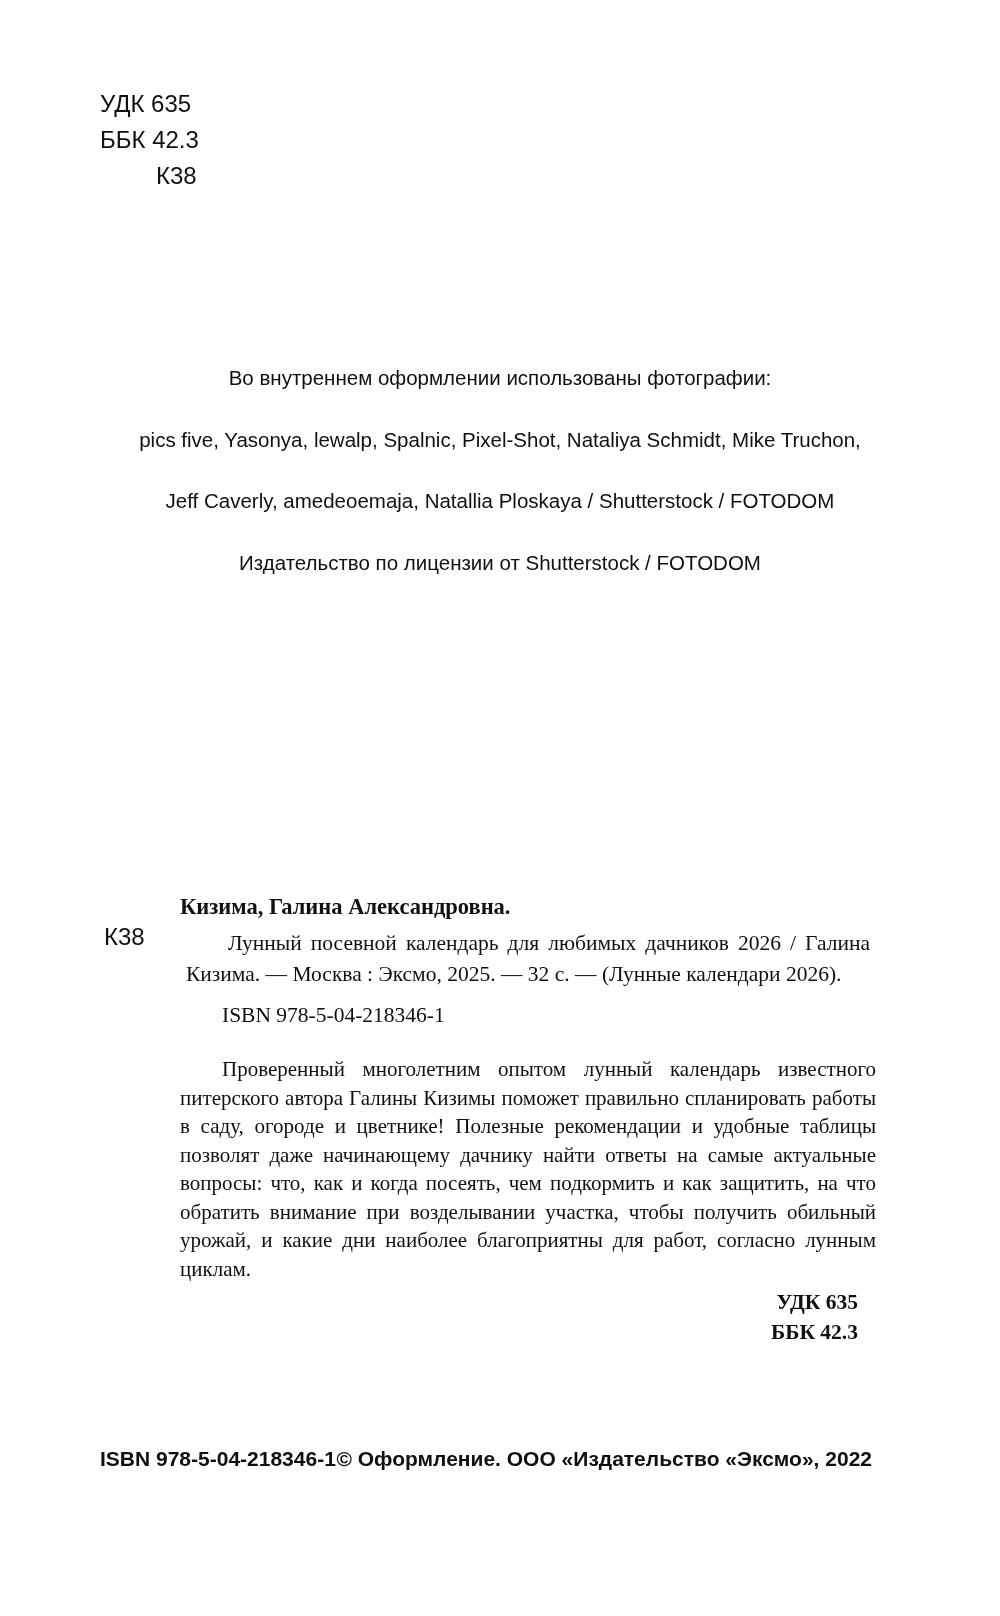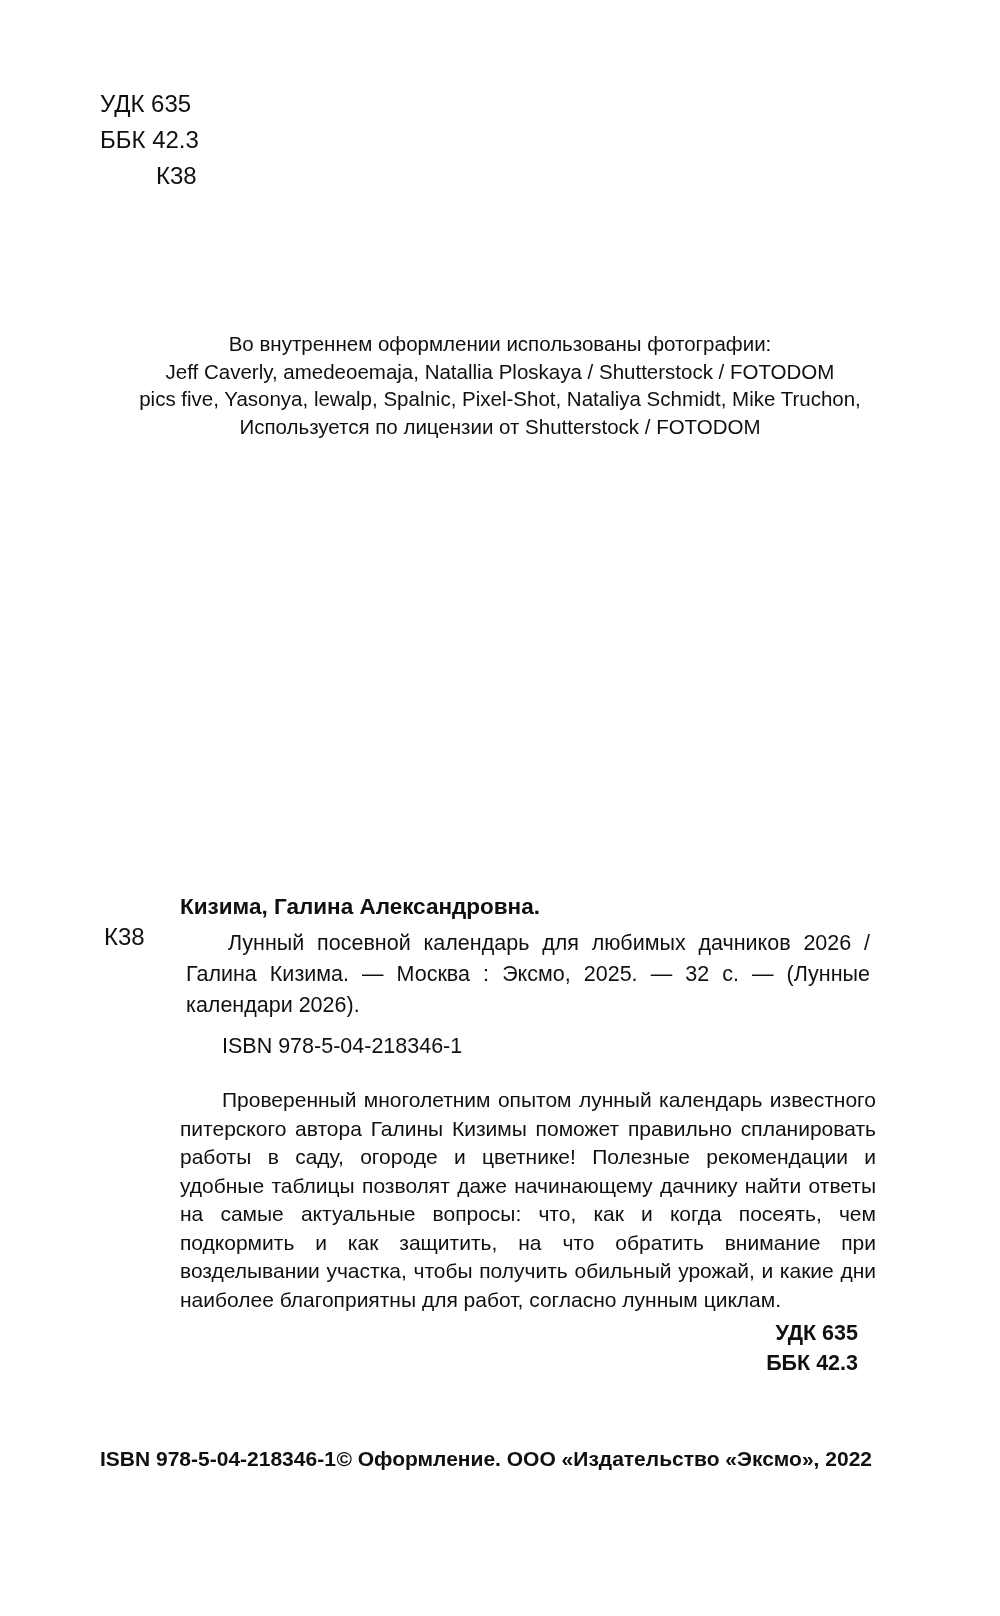--- a/index.html
+++ b/index.html
@@ -31,37 +31,38 @@
   
   .credits {
     position: absolute;
     left: 0;
     top: 330px;
     width: 1000px;
     text-align: center;
     font-size: 20.5px;
     line-height: 27.5px;
   }
-  .credits .credit-line { white-space: nowrap; }
+  .credits .credit-line { white-space: nowrap; margin-top: 34px; }
 
   
   .margin-code {
     position: absolute;
     left: 104px;
     top: 921px;
     font-size: 24px;
     line-height: 31px;
   }
   .catalog {
     position: absolute;
     left: 180px;
     top: 891px;
     width: 696px;
     font-size: 21.5px;
     line-height: 31px;
+    font-family: Liberation Serif, serif;
   }
   .catalog .author {
     font-weight: bold;
     font-size: 22.5px;
   }
   .catalog .description {
     margin: 6px;
     text-align: justify;
     text-indent: 42px;
   }
@@ -106,23 +107,23 @@
 <div class="page">
 
   <div class="top-codes">
     <div class="code-line">УДК 635</div>
     <div class="code-line">ББК 42.3</div>
     <div class="code-line code-indent">К38</div>
   </div>
 
   <div class="credits">
     <div class="credit-line">Во внутреннем оформлении использованы фотографии:</div>
+    <div class="credit-line">pics five, Yasonya, lewalp, Spalnic, Pixel-Shot, Nataliya Schmidt, Mike Truchon,</div>
     <div class="credit-line">Jeff Caverly, amedeoemaja, Natallia Ploskaya / Shutterstock / FOTODOM</div>
-    <div class="credit-line">pics five, Yasonya, lewalp, Spalnic, Pixel-Shot, Nataliya Schmidt, Mike Truchon,</div>
-    <div class="credit-line">Используется по лицензии от Shutterstock / FOTODOM</div>
+    <div class="credit-line">Издательство по лицензии от Shutterstock / FOTODOM</div>
   </div>
 
   <div class="margin-code">К38</div>
 
   <div class="catalog">
     <div class="author">Кизима, Галина Александровна.</div>
     <p class="description">Лунный посевной календарь для любимых дачников 2026 / Галина Кизима. — Москва : Эксмо, 2025. — 32 с. — (Лунные календари 2026).</p>
     <div class="isbn-line">ISBN 978-5-04-218346-1</div>
     <p class="annotation">Проверенный многолетним опытом лунный календарь известного питерского автора Галины Кизимы поможет правильно спланировать работы в саду, огороде и цветнике! Полезные рекомендации и удобные таблицы позволят даже начинающему дачнику найти ответы на самые актуальные вопросы: что, как и когда посеять, чем подкормить и как защитить, на что обратить внимание при возделывании участка, чтобы получить обильный урожай, и какие дни наиболее благоприятны для работ, согласно лунным циклам.</p>
     <div class="codes-right">

